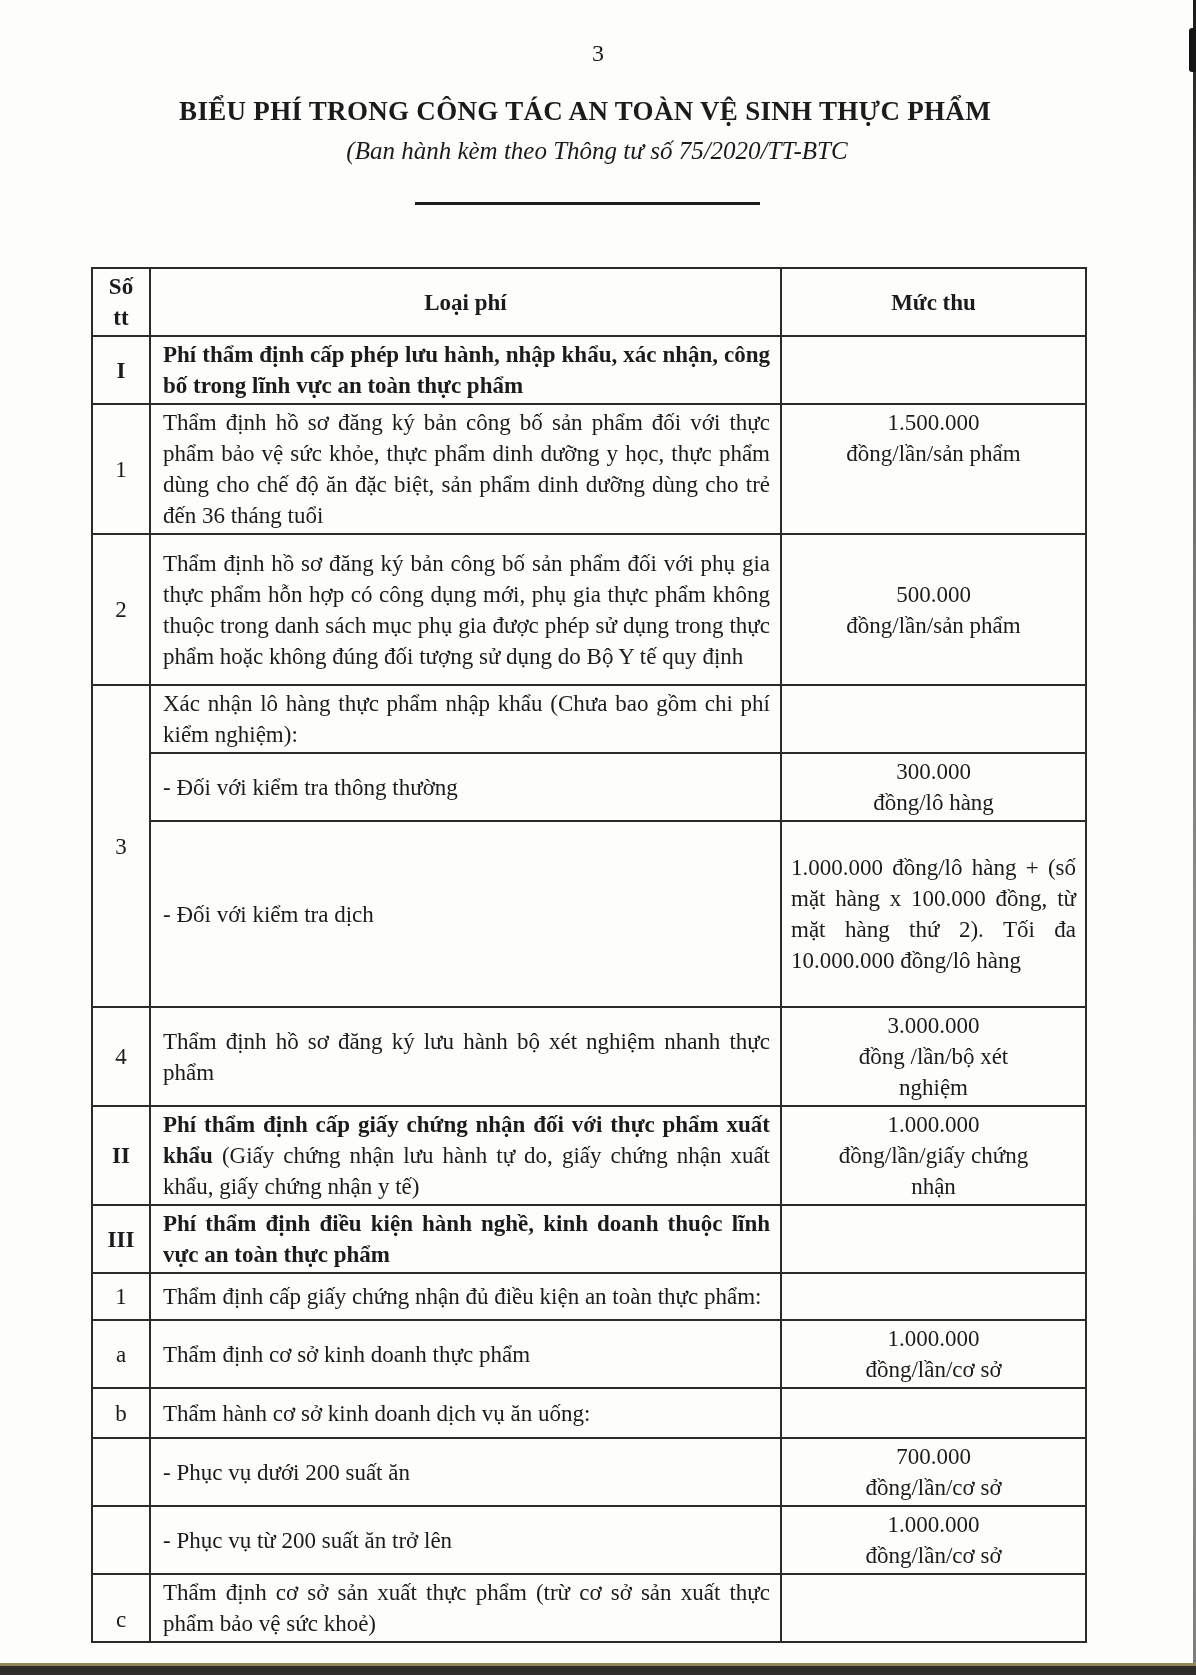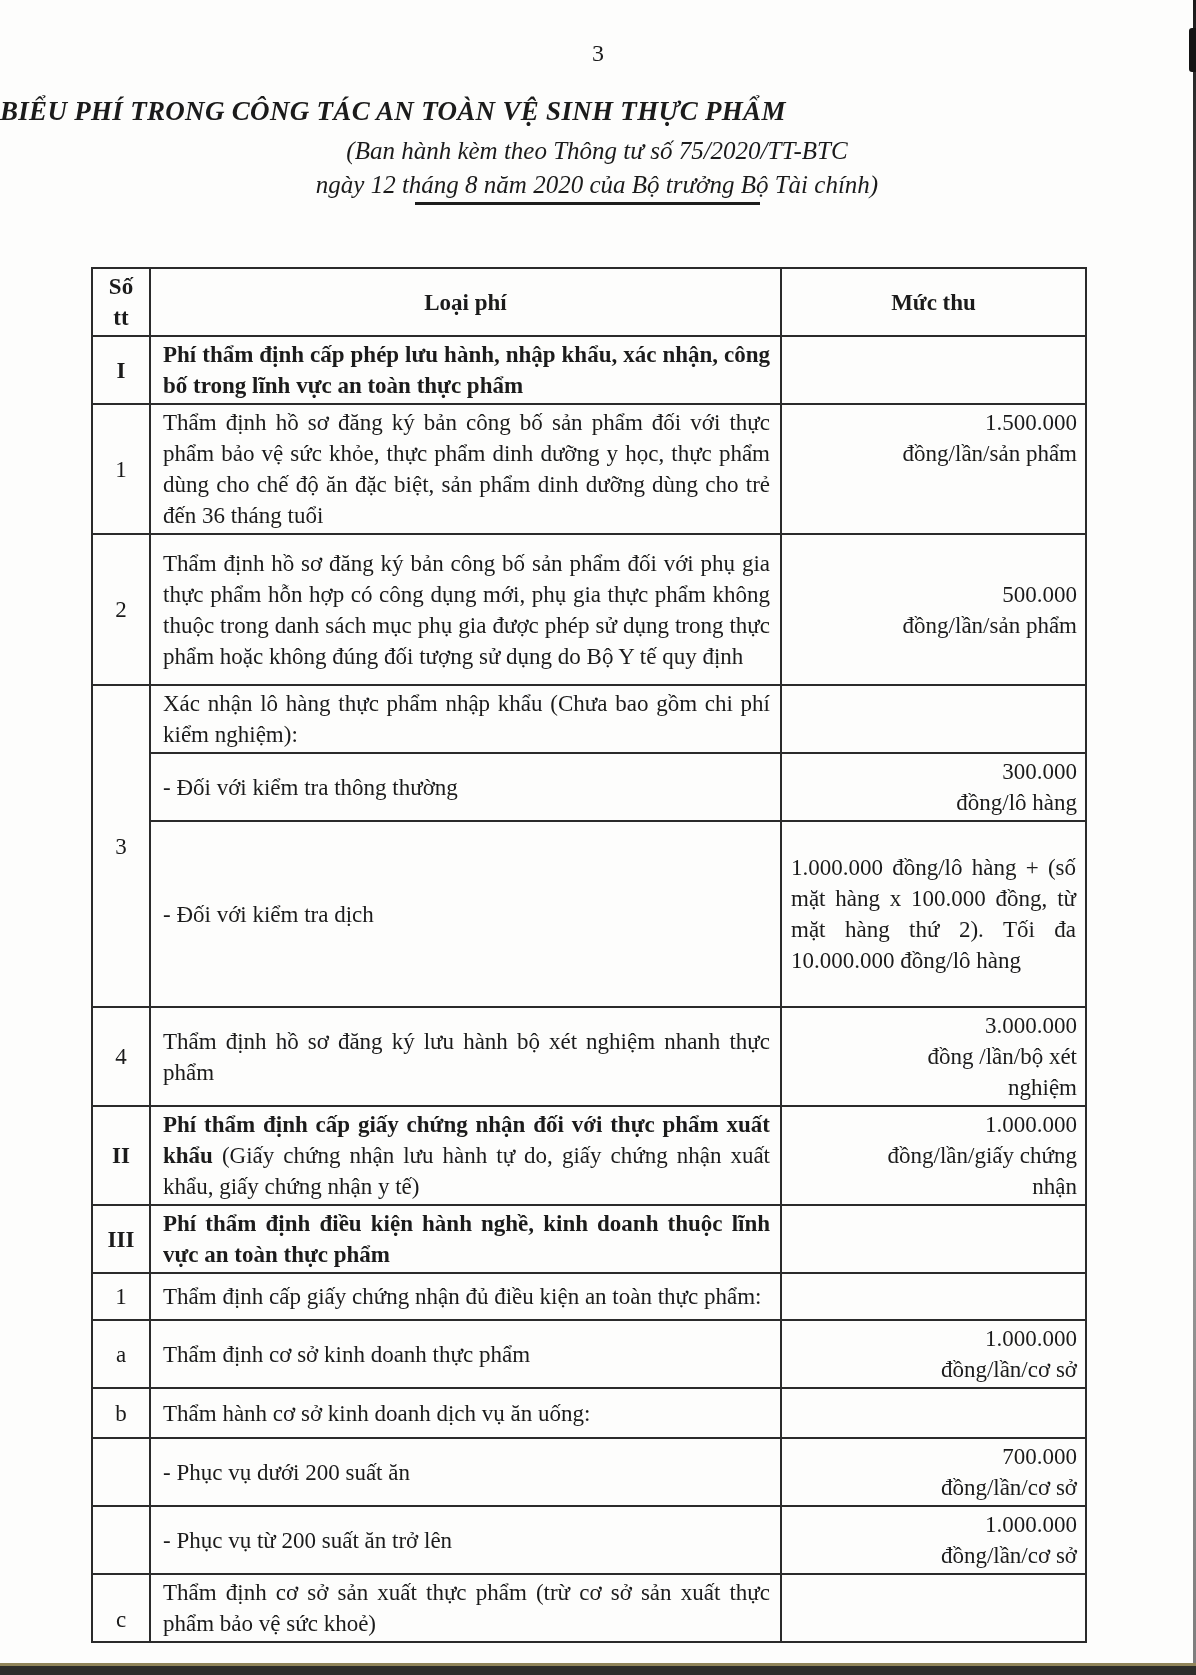--- a/index.html
+++ b/index.html
@@ -11,21 +11,21 @@
     font-family:"Liberation Serif","DejaVu Serif",serif;
     color:#1b1b1b;
     margin:0 auto;
   }
   .page-number{
     position:absolute;top:40px;left:0;width:100%;
     text-align:center;font-size:24px;
   }
   .doc-title{
     position:absolute;top:96px;left:0;width:1170px;
-    font-weight:bold;font-size:27px;letter-spacing:.3px;font-style:italic;
+    text-align:center;font-weight:bold;font-size:27px;letter-spacing:.3px;
   }
   .doc-subtitle{
     position:absolute;top:134px;left:12px;width:1170px;
     text-align:center;font-style:italic;font-size:25px;line-height:34px;
   }
   .title-rule{
     position:absolute;top:202px;left:415px;width:345px;height:3px;
     background:#1d1d1d;
   }
   table.fee-table{
@@ -38,21 +38,21 @@
   .fee-table col.c-fee{width:305px;}
   .fee-table th,.fee-table td{
     border:2px solid #2b2b2b;
     vertical-align:middle;
     padding:2px 8px;
     overflow:hidden;
   }
   .fee-table th{font-weight:bold;text-align:center;white-space:pre-line;padding:2px 4px;}
   td.no{text-align:center;padding:2px 2px;}
   td.lbl{text-align:justify;padding:2px 10px 2px 12px;}
-  td.fee{text-align:right;white-space:pre-line;}
+  td.fee{text-align:center;white-space:pre-line;}
   td.fee-j{text-align:justify;white-space:normal;padding:4px 9px;}
   .bold{font-weight:bold;}
   td.vt{vertical-align:top;}
   td.vb{vertical-align:bottom;padding-bottom:6px;}
   
   .edge-right{
     position:absolute;top:0;right:0;width:3px;height:100%;
     background:linear-gradient(#1a1a1a,#6e6e6e 25%,#9a9a9a 70%,#7d7d7d);
   }
   .edge-blob{
@@ -68,21 +68,20 @@
 <body>
 
 <div class="page">
 
   <div class="page-number">3</div>
 
   <div class="doc-title">BIỂU PHÍ TRONG CÔNG TÁC AN TOÀN VỆ SINH THỰC PHẨM</div>
 
   <div class="doc-subtitle">
     <div>(Ban hành kèm theo Thông tư số 75/2020/TT-BTC</div>
-    <div>ngày 12 tháng 8 năm 2020 của Bộ trưởng Bộ Tài chính)</div>
   </div>
 
   <div class="title-rule"></div>
 
   <table class="fee-table">
     <colgroup>
         <col class="c-no">
         <col class="c-type">
         <col class="c-fee">
       </colgroup>

